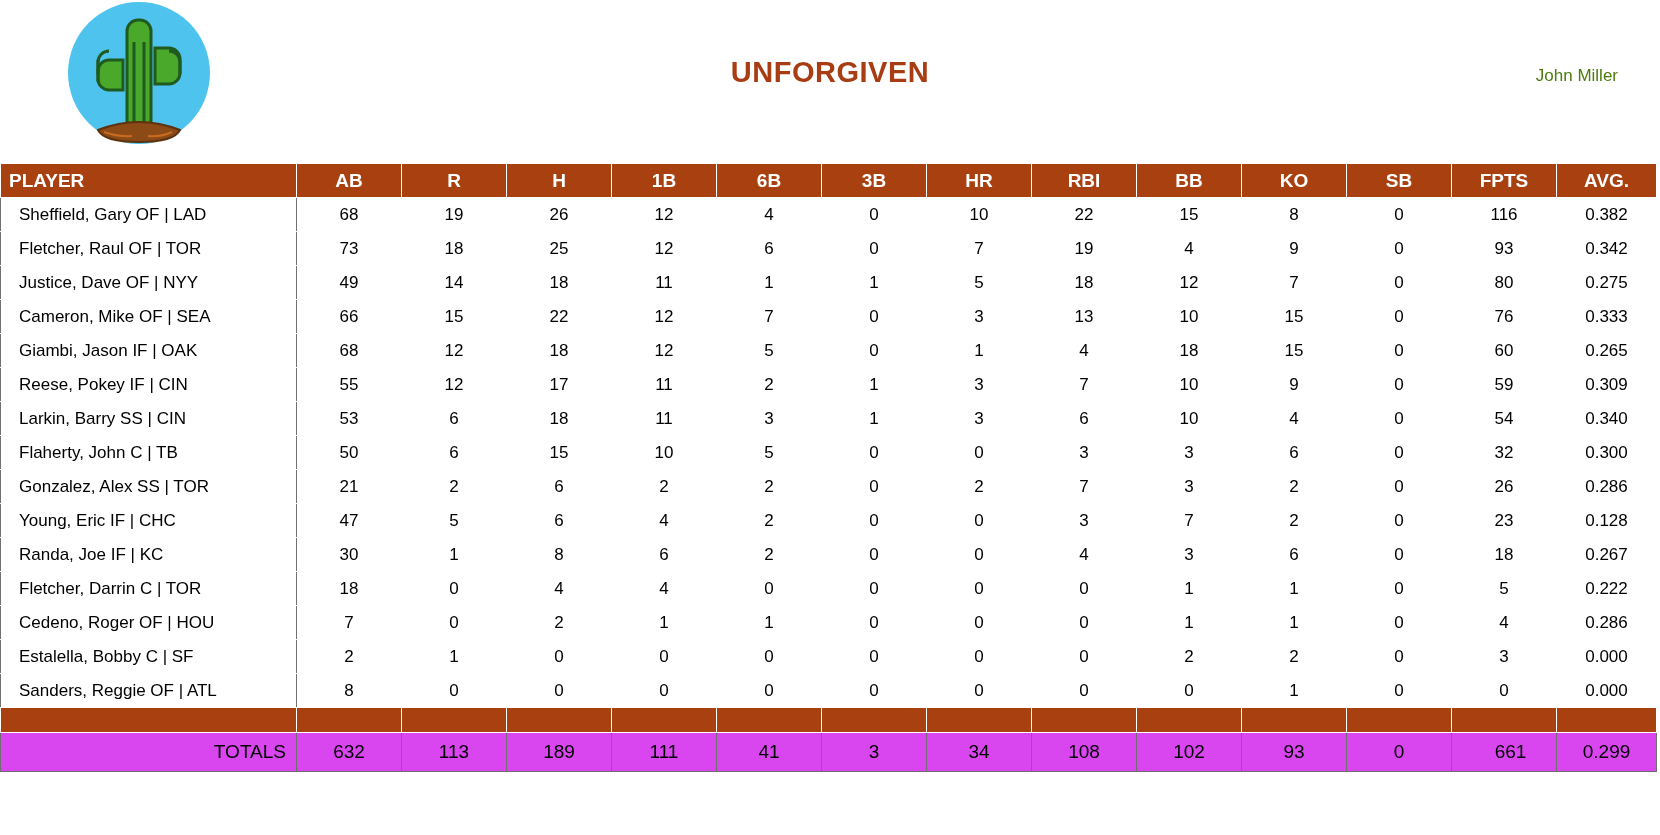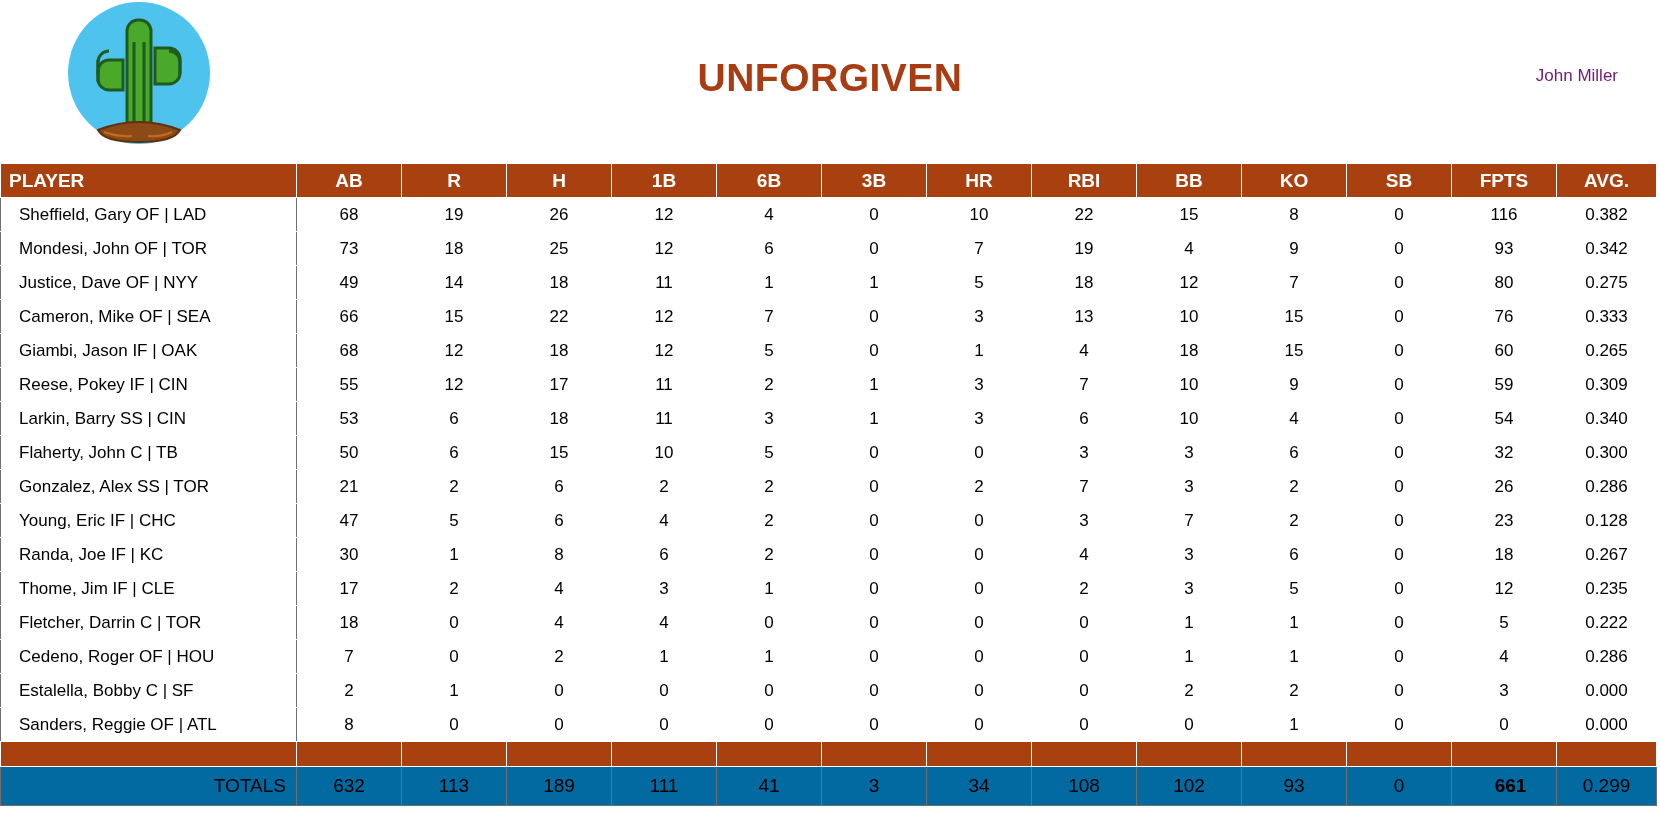--- a/index.html
+++ b/index.html
@@ -47,31 +47,31 @@
     position: absolute;
     left: 0;
     top: 0;
   }
   .team-title {
     position: absolute;
     left: 0;
     right: 0;
     top: 56px;
     text-align: center;
-    font-size: 39px;
+    font-size: 29px;
     font-weight: bold;
     letter-spacing: 0.5px;
     color: #a83c12;
   }
   .owner-name {
     position: absolute;
     right: 42px;
     top: 66px;
     font-size: 17px;
-    color: #701a75;
+    color: #4d7c0f;
   }
 
   
   table.stats {
     border-collapse: collapse;
     width: 1460px;
     table-layout: fixed;
     font-size: 17px;
   }
   table.stats col.c-player { width: 296px; }
@@ -116,37 +116,37 @@
     font-size: 17px;
   }
 
   tr.spacer td {
     background: #a8400f;
     height: 24px;
     border: 1px solid #ffffff;
   }
 
   tr.totals td {
-    background: #0369a1;
+    background: #d946ef;
     text-align: center;
     font-size: 19px;
     height: 38px;
     line-height: 38px;
     border-top: 1px solid #6f6f6f;
     border-bottom: 1px solid #6f6f6f;
     border-left: 1px solid #6f6f6f;
     border-right: 1px solid #6f6f6f;
   }
   tr.totals td.totals-label {
     text-align: right;
     padding-right: 10px;
     font-size: 19px;
   }
   tr.totals td.fpts-total {
-    font-weight: bold;
+    font-weight: normal;
     padding-left: 13px;
   }
 </style>
 </head>
 <body>
 
 <div class="page">
 
   <div class="header">
 
@@ -222,21 +222,21 @@
         <td>0</td>
         <td>10</td>
         <td>22</td>
         <td>15</td>
         <td>8</td>
         <td>0</td>
         <td>116</td>
         <td>0.382</td>
       </tr>
       <tr>
-        <td class="player-cell">Mondesi, John OF | TOR</td>
+        <td class="player-cell">Fletcher, Raul OF | TOR</td>
         <td>73</td>
         <td>18</td>
         <td>25</td>
         <td>12</td>
         <td>6</td>
         <td>0</td>
         <td>7</td>
         <td>19</td>
         <td>4</td>
         <td>9</td>
@@ -380,36 +380,20 @@
         <td>6</td>
         <td>2</td>
         <td>0</td>
         <td>0</td>
         <td>4</td>
         <td>3</td>
         <td>6</td>
         <td>0</td>
         <td>18</td>
         <td>0.267</td>
-      </tr>
-      <tr>
-        <td class="player-cell">Thome, Jim IF | CLE</td>
-        <td>17</td>
-        <td>2</td>
-        <td>4</td>
-        <td>3</td>
-        <td>1</td>
-        <td>0</td>
-        <td>0</td>
-        <td>2</td>
-        <td>3</td>
-        <td>5</td>
-        <td>0</td>
-        <td>12</td>
-        <td>0.235</td>
       </tr>
       <tr>
         <td class="player-cell">Fletcher, Darrin C | TOR</td>
         <td>18</td>
         <td>0</td>
         <td>4</td>
         <td>4</td>
         <td>0</td>
         <td>0</td>
         <td>0</td>

